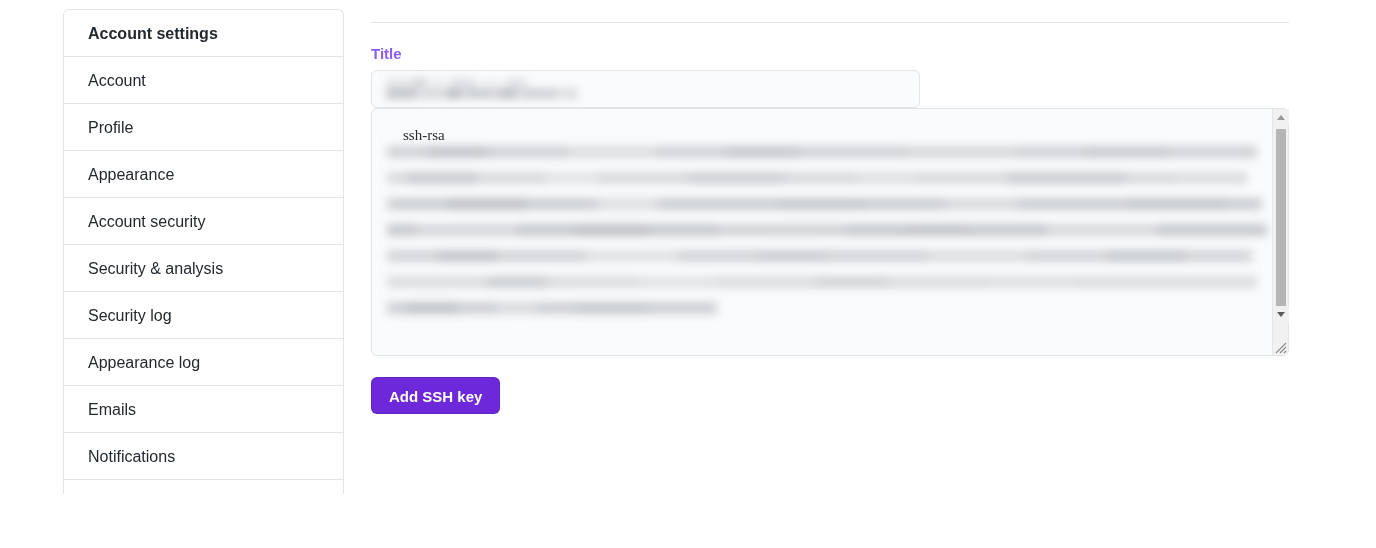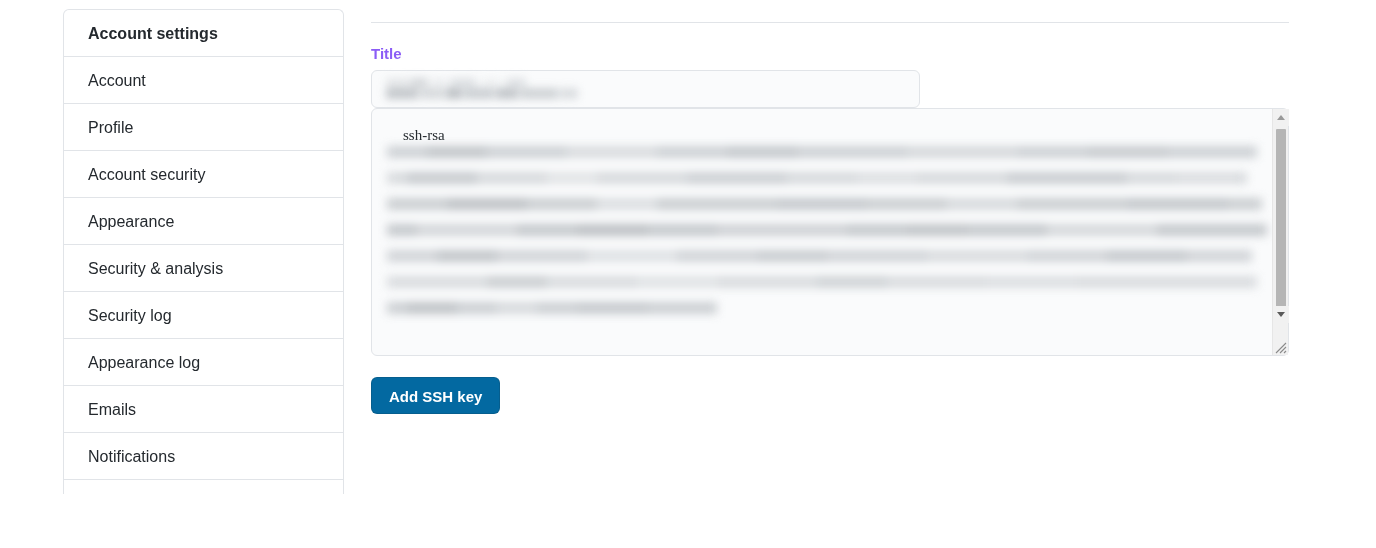--- a/index.html
+++ b/index.html
@@ -231,21 +231,21 @@
 
   
   .submit-btn {
     display: inline-block;
     margin-top: 21px;
     padding: 0 17px;
     height: 37px;
     line-height: 37px;
     border: 1px solid rgba(27,31,35,0.15);
     border-radius: 6px;
-    background: #0369a1;
+    background: #6d28d9;
     color: #ffffff;
     font-size: 15px;
     font-weight: bold;
     box-sizing: border-box;
     cursor: pointer;
     user-select: none;
   }
 </style>
 </head>
 <body>
@@ -255,24 +255,24 @@
   <nav class="sidebar">
     <div class="sidebar-item header">Account settings</div>
 
     <div class="sidebar-item">
       <span>Account</span>
     </div>
     <div class="sidebar-item">
       <span>Profile</span>
     </div>
     <div class="sidebar-item">
+      <span>Appearance</span>
+    </div>
+    <div class="sidebar-item">
       <span>Account security</span>
-    </div>
-    <div class="sidebar-item">
-      <span>Appearance</span>
     </div>
     <div class="sidebar-item">
       <span>Security &amp; analysis</span>
     </div>
     <div class="sidebar-item">
       <span>Security log</span>
     </div>
     <div class="sidebar-item">
       <span>Appearance log</span>
     </div>

